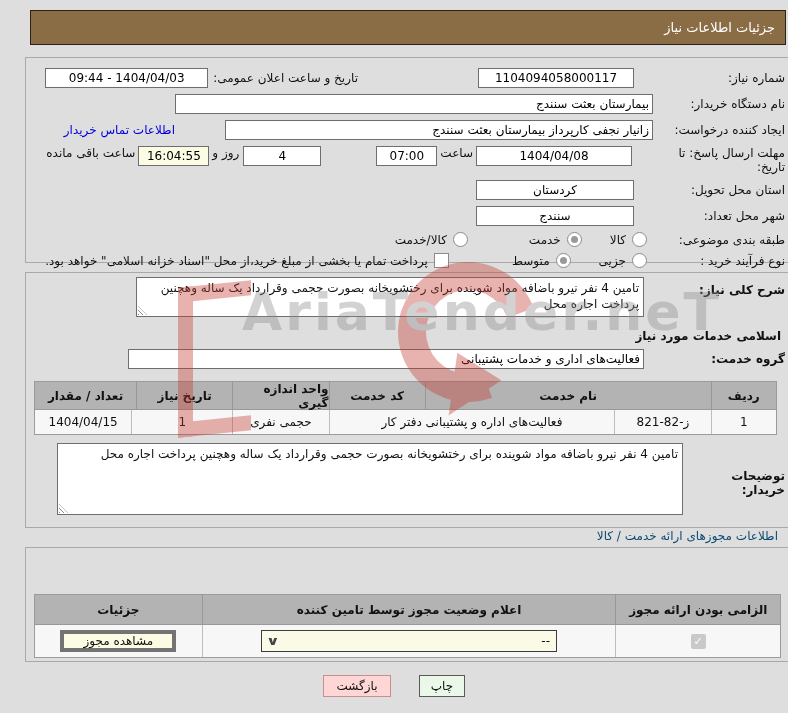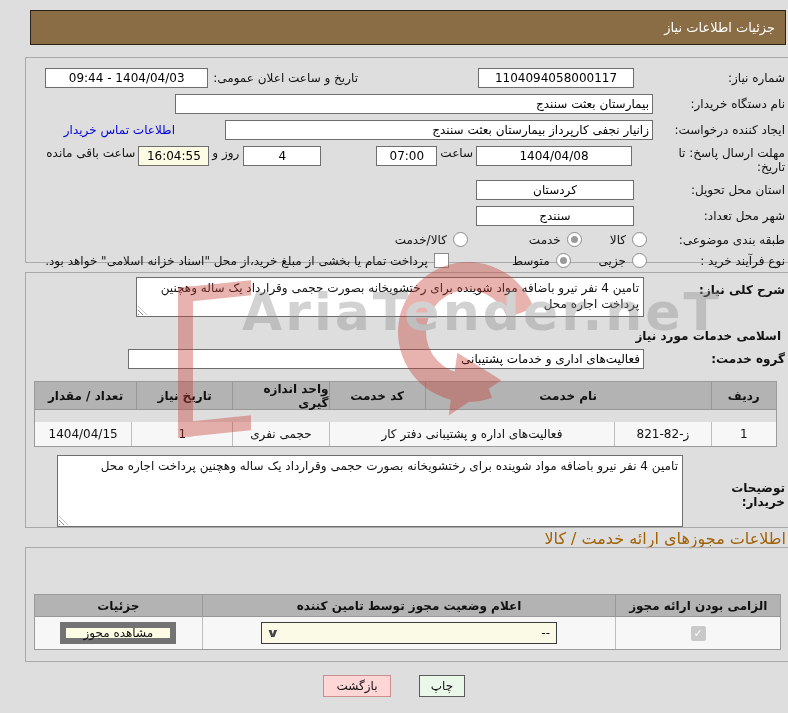--- a/index.html
+++ b/index.html
@@ -54,35 +54,35 @@
   .sec-bold{font-weight:bold;margin:12px 4px 6px 0;}
 
   
   .tbl{margin:12px 8px 0 8px;border:1px solid #9b9b9b;}
   .trow{display:flex;}
   .th{background:var(--table-header-bg,#b3b3b3);font-weight:bold;display:flex;align-items:center;justify-content:center;
       border-left:1px solid #989898;border-bottom:1px solid #989898;box-sizing:border-box;}
   .td{background:#f7f7f7;display:flex;align-items:center;justify-content:center;
       border-left:1px solid #bdbdbd;box-sizing:border-box;}
   .th:last-child,.td:last-child{border-left:none;}
-  .hA{height:28px;} .rA{height:24px;margin-top:12px;}
+  .hA{height:28px;} .rA{height:24px;}
   .cA0{width:68px;} .cA1{width:100px;} .cA2{width:297px;} .cA3{width:100px;} .cA4{width:105px;} .cA5{width:100px;}
-  .hB{height:22px;} .rB{height:32px;}
+  .hB{height:30px;} .rB{height:32px;}
   .cB0{width:165px;} .cB1{width:415px;} .cB2{width:167px;}
 
-  .sectitle{position:absolute;top:529px;right:2px;font-size:16px;color:#a16207;}
+  .sectitle{position:absolute;top:529px;right:10px;font-size:12px;color:#0c4a6e;}
 
   
   .sel{width:296px;height:22px;background:#fbfae6;border:1px solid #3c3c3c;
        display:flex;align-items:center;justify-content:space-between;padding:0 6px;box-sizing:border-box;}
   .chev{font-weight:bold;color:#444;font-size:12px;transform:scaleX(1.4);}
 
   
   .btn{height:22px;display:flex;align-items:center;justify-content:center;font-size:12px;box-sizing:border-box;cursor:pointer;}
-  .btn-view{width:116px;background:var(--button-yellow-bg,#fcfbe3);border:6px solid #737373;}
+  .btn-view{width:116px;background:var(--button-yellow-bg,#fcfbe3);border:4px solid #737373;}
   .footer{position:absolute;top:675px;left:0;width:100%;display:flex;justify-content:center;gap:28px;direction:ltr;}
   .btn-back{min-width:68px;padding:0 8px;background:var(--back-bg,#ffd6d6);border:1px solid #c98f8f;text-align:center;}
   .btn-print{min-width:46px;padding:0 8px;background:var(--print-bg,#eaf8ea);border:1px solid #5a5a5a;}
 
   
   .wm{position:absolute;top:260px;left:0;width:100%;height:215px;pointer-events:none;z-index:30;opacity:.38;direction:ltr;}
   .wm-text{position:absolute;left:242px;top:22px;font-size:52px;font-weight:bold;color:#8c8c8c;letter-spacing:3px;white-space:nowrap;}
   .wm-ring{position:absolute;left:398px;top:2px;width:84px;height:84px;border:28px solid #c43a2f;border-radius:50%;border-right-color:transparent;transform:rotate(25deg);}
   .wm-bracket{position:absolute;left:178px;top:24px;width:58px;height:120px;border:15px solid #c43a2f;border-right:none;transform:skewY(-6deg);}
   .wm-arrow{position:absolute;left:438px;top:102px;width:0;height:0;border-left:26px solid transparent;border-right:26px solid transparent;border-top:58px solid #c43a2f;transform:rotate(32deg);}

